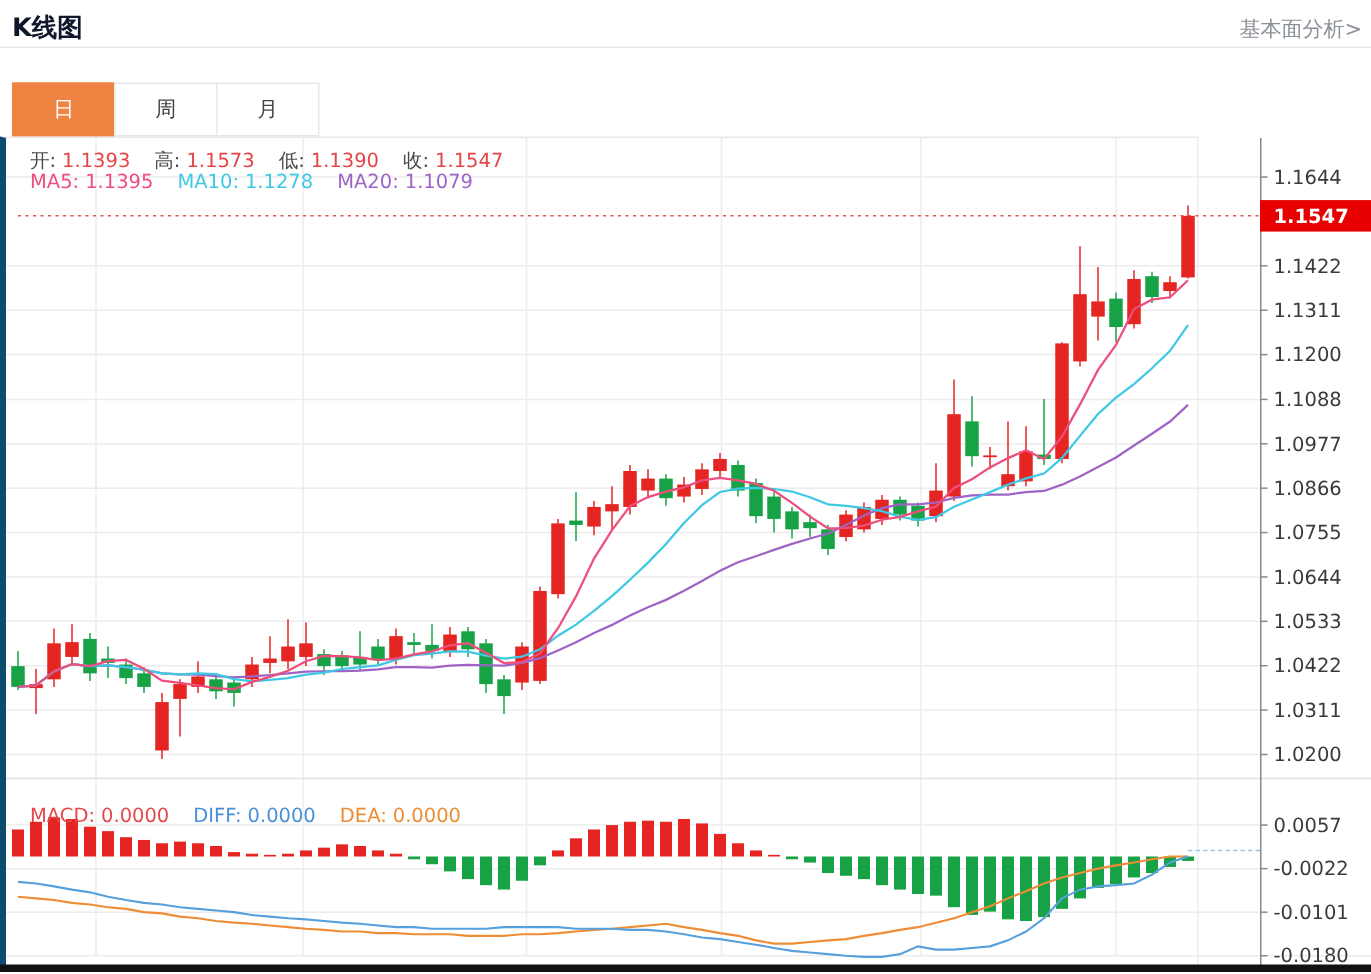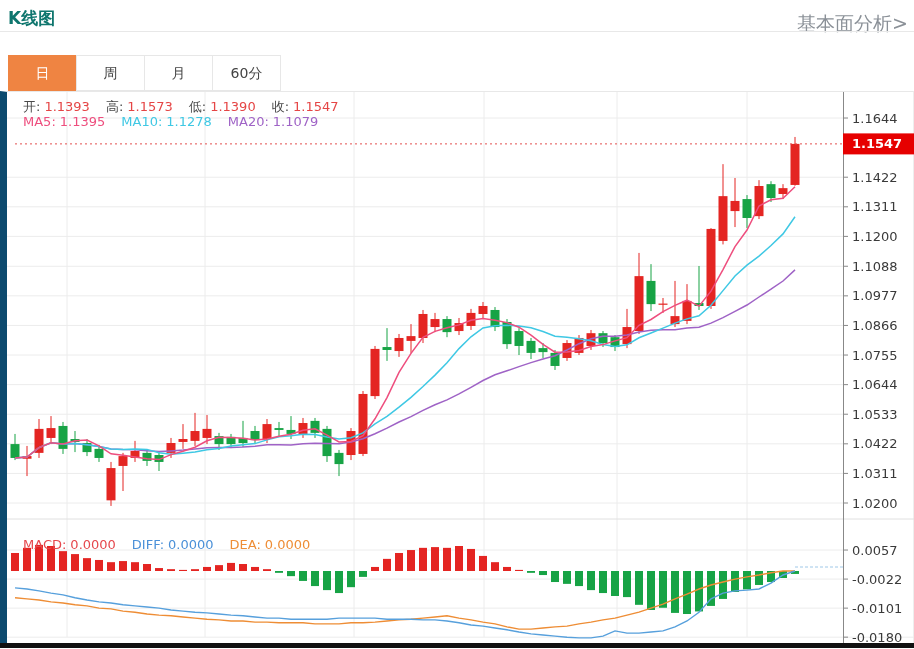--- a/index.html
+++ b/index.html
@@ -1,30 +1,30 @@
 <!DOCTYPE html>
 <html><head>
 <meta charset="utf-8">
 <style>
   * { box-sizing: border-box; margin: 0; padding: 0; }
   body { font-family: "DejaVu Sans", "Liberation Sans", sans-serif; background: #fff; }
   #page { position: relative; width: 914px; height: 649px; background: #fff; overflow: hidden; }
 
-  #hdr-title { position: absolute; left: 8px; top: 7px; font-size: 17px; font-weight: bold; color: #0f766e; }
-  #hdr-link { position: absolute; right: 6px; top: 11px; font-size: 19px; color: #8a9097; text-decoration: none; cursor: pointer; }
+  #hdr-title { position: absolute; left: 8px; top: 7px; font-size: 17px; font-weight: bold; color: #0f172a; }
+  #hdr-link { position: absolute; right: 6px; top: 11px; font-size: 14px; color: #8a9097; text-decoration: none; cursor: pointer; }
   #hdr-divider { position: absolute; left: 0; top: 31px; width: 914px; height: 1px; background: #e8e8e8; }
 
   #tabbar { position: absolute; left: 8px; top: 55px; height: 36px; display: flex; }
   .tab { width: 69px; height: 36px; line-height: 34px; text-align: center; font-size: 14px;
          color: #444; background: #fff; border: 1px solid #e7e7e7; margin-left: -1px; cursor: pointer; }
   .tab:first-child { margin-left: 0; }
   .tab.active { background: #ef8442; border-color: #ef8442; color: #fff; }
 
-  #chartbox { position: absolute; left: 0; top: 91px; width: 914px; height: 554px;
-              border-top: 1px solid #e8e8e8; border-left: 7px solid #0c4a6e; border-right: 1px solid #eee; }
+  #chartbox { position: absolute; left: 0; top: 91px; width: 799px; height: 554px;
+              border-top: 1px solid #e8e8e8; border-left: 4px solid #0c4a6e; border-right: 1px solid #eee; }
   #chart-svg { position: absolute; left: 0; top: 0; }
 
   .legend { position: absolute; font-size: 13px; white-space: nowrap; z-index: 3; }
   #legend-ohlc { left: 16px; top: 6px; }
   #legend-ma { left: 16px; top: 22px; }
   #legend-macd { left: 16px; top: 445px; }
   .legend span { margin-right: 4px; }
   .legend .pair { margin-right: 12px; }
 
   #black-bar { position: absolute; left: 0; top: 643px; width: 914px; height: 5px; background: #111; }
@@ -34,21 +34,20 @@
 
 <div id="page">
   <div id="hdr-title">K线图</div>
   <a id="hdr-link">基本面分析&gt;</a>
   <div id="hdr-divider"></div>
 
   <div id="tabbar">
       <div class="tab active">日</div>
       <div class="tab">周</div>
       <div class="tab">月</div>
-      <div class="tab">60分</div>
     </div>
 
   <div id="chartbox">
     <div id="legend-ohlc" class="legend"><span class="pair"><span style="color: rgb(74, 74, 74);">开:</span><span style="color: rgb(229, 69, 69);">1.1393</span></span><span class="pair"><span style="color: rgb(74, 74, 74);">高:</span><span style="color: rgb(229, 69, 69);">1.1573</span></span><span class="pair"><span style="color: rgb(74, 74, 74);">低:</span><span style="color: rgb(229, 69, 69);">1.1390</span></span><span class="pair"><span style="color: rgb(74, 74, 74);">收:</span><span style="color: rgb(229, 69, 69);">1.1547</span></span></div>
     <div id="legend-ma" class="legend"><span class="pair"><span style="color: rgb(238, 78, 126);">MA5:</span><span style="color: rgb(238, 78, 126);">1.1395</span></span><span class="pair"><span style="color: rgb(63, 200, 228);">MA10:</span><span style="color: rgb(63, 200, 228);">1.1278</span></span><span class="pair"><span style="color: rgb(159, 99, 198);">MA20:</span><span style="color: rgb(159, 99, 198);">1.1079</span></span></div>
     <div id="legend-macd" class="legend"><span class="pair"><span style="color: rgb(229, 72, 77);">MACD:</span><span style="color: rgb(229, 72, 77);">0.0000</span></span><span class="pair"><span style="color: rgb(74, 144, 216);">DIFF:</span><span style="color: rgb(74, 144, 216);">0.0000</span></span><span class="pair"><span style="color: rgb(238, 141, 53);">DEA:</span><span style="color: rgb(238, 141, 53);">0.0000</span></span></div>
     <svg id="chart-svg" width="914" height="554">
         <g>
           <line x1="0" y1="26.02959999999979" x2="836" y2="26.02959999999979" stroke="#ececec" stroke-width="1"></line>
           <line x1="0" y1="85.2147999999998" x2="836" y2="85.2147999999998" stroke="#ececec" stroke-width="1"></line>

